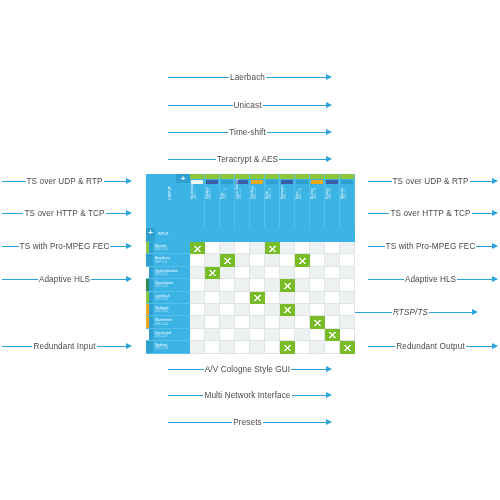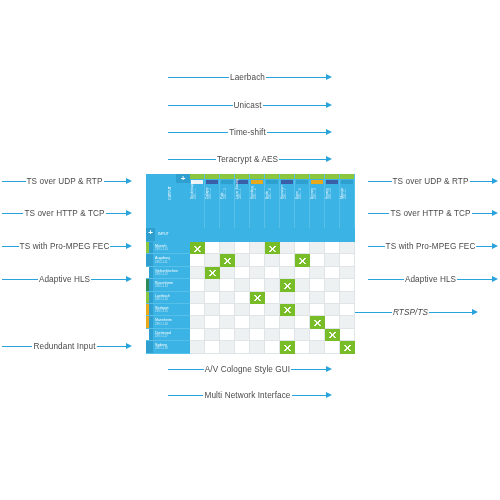--- a/index.html
+++ b/index.html
@@ -288,30 +288,42 @@
     <div class="clabel">Adaptive HLS</div>
     <div class="line right"></div>
     <div class="arrow"></div>
   </div>
   <div class="callout" style="left:348px; top:305px; width:130px;font-style:italic;">
     <div class="line left"></div>
     <div class="clabel">RTSP/TS</div>
     <div class="line right"></div>
     <div class="arrow"></div>
   </div>
+  <div class="callout" style="left:368px; top:339px; width:130px;">
+    <div class="line left"></div>
+    <div class="clabel">Redundant Output</div>
+    <div class="line right"></div>
+    <div class="arrow"></div>
+  </div>
 
   <div class="callout horiz" style="left:168px; top:362px; width:164px;">
     <div class="line left"></div>
     <div class="clabel">A/V Cologne Style GUI</div>
     <div class="line right"></div>
     <div class="arrow"></div>
   </div>
   <div class="callout horiz" style="left:168px; top:388px; width:164px;">
     <div class="line left"></div>
     <div class="clabel">Multi Network Interface</div>
+    <div class="line right"></div>
+    <div class="arrow"></div>
+  </div>
+  <div class="callout horiz" style="left:168px; top:415px; width:164px;">
+    <div class="line left"></div>
+    <div class="clabel">Presets</div>
     <div class="line right"></div>
     <div class="arrow"></div>
   </div>
 
   <div id="gui">
 
     <div id="gui-topleft">
       <div id="output-label">OUTPUT</div>
     </div>
 

